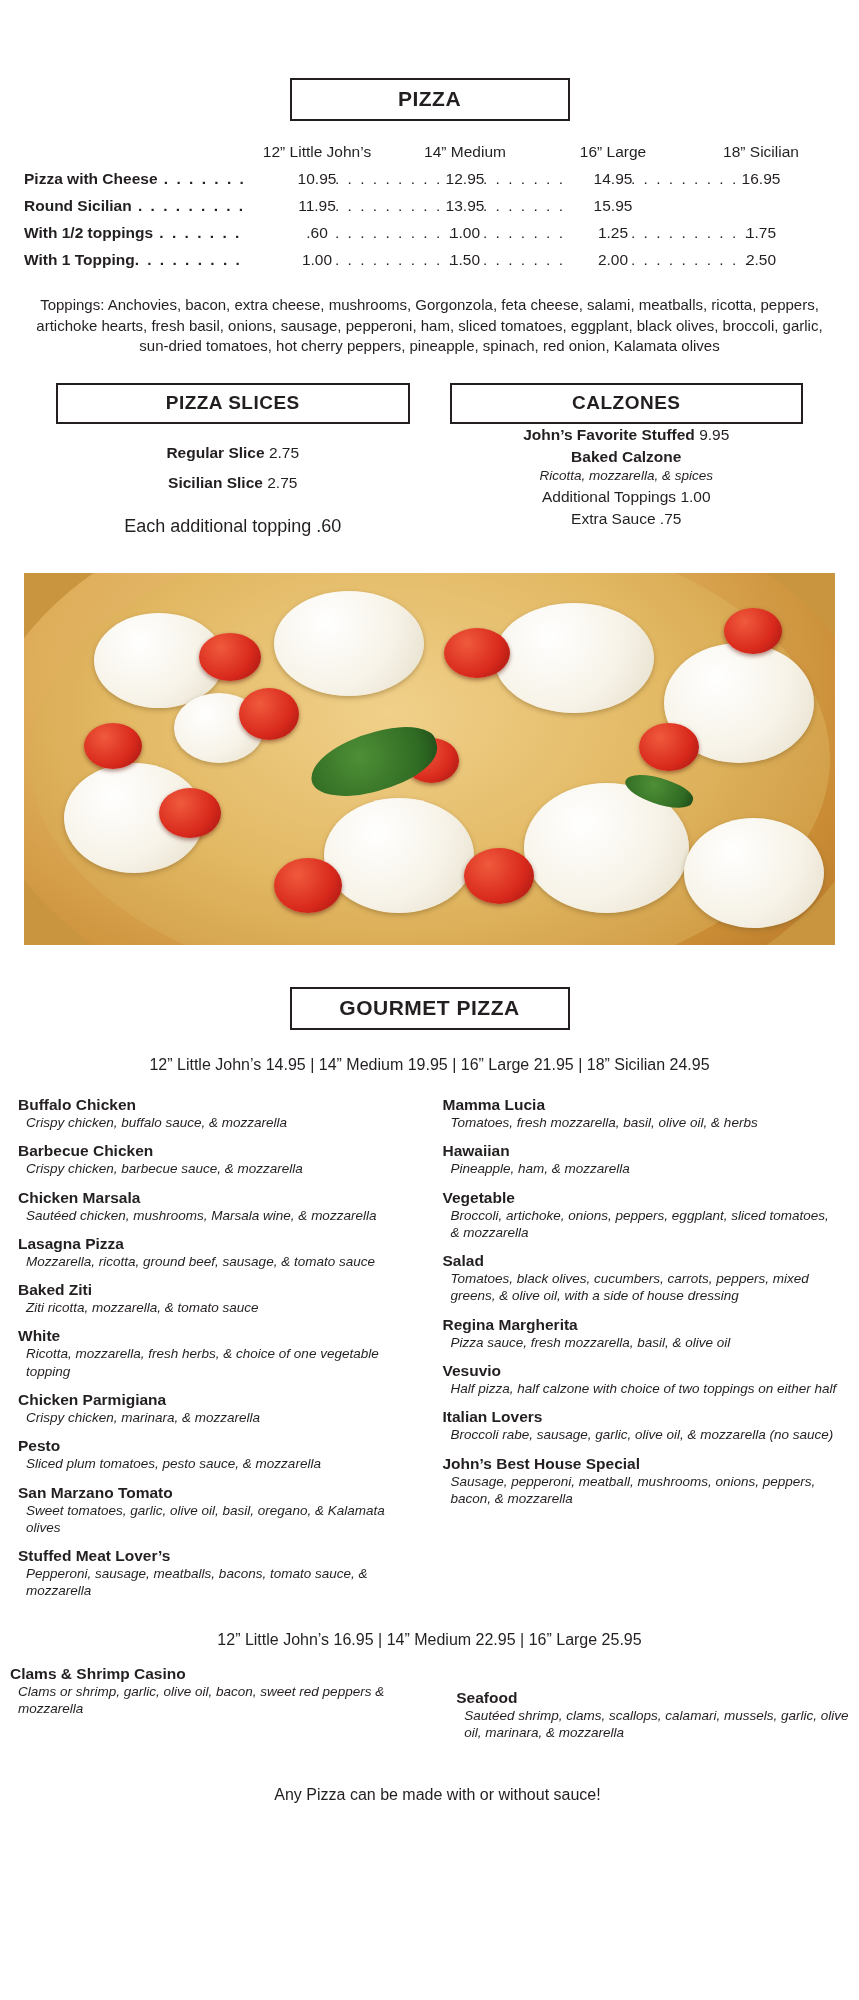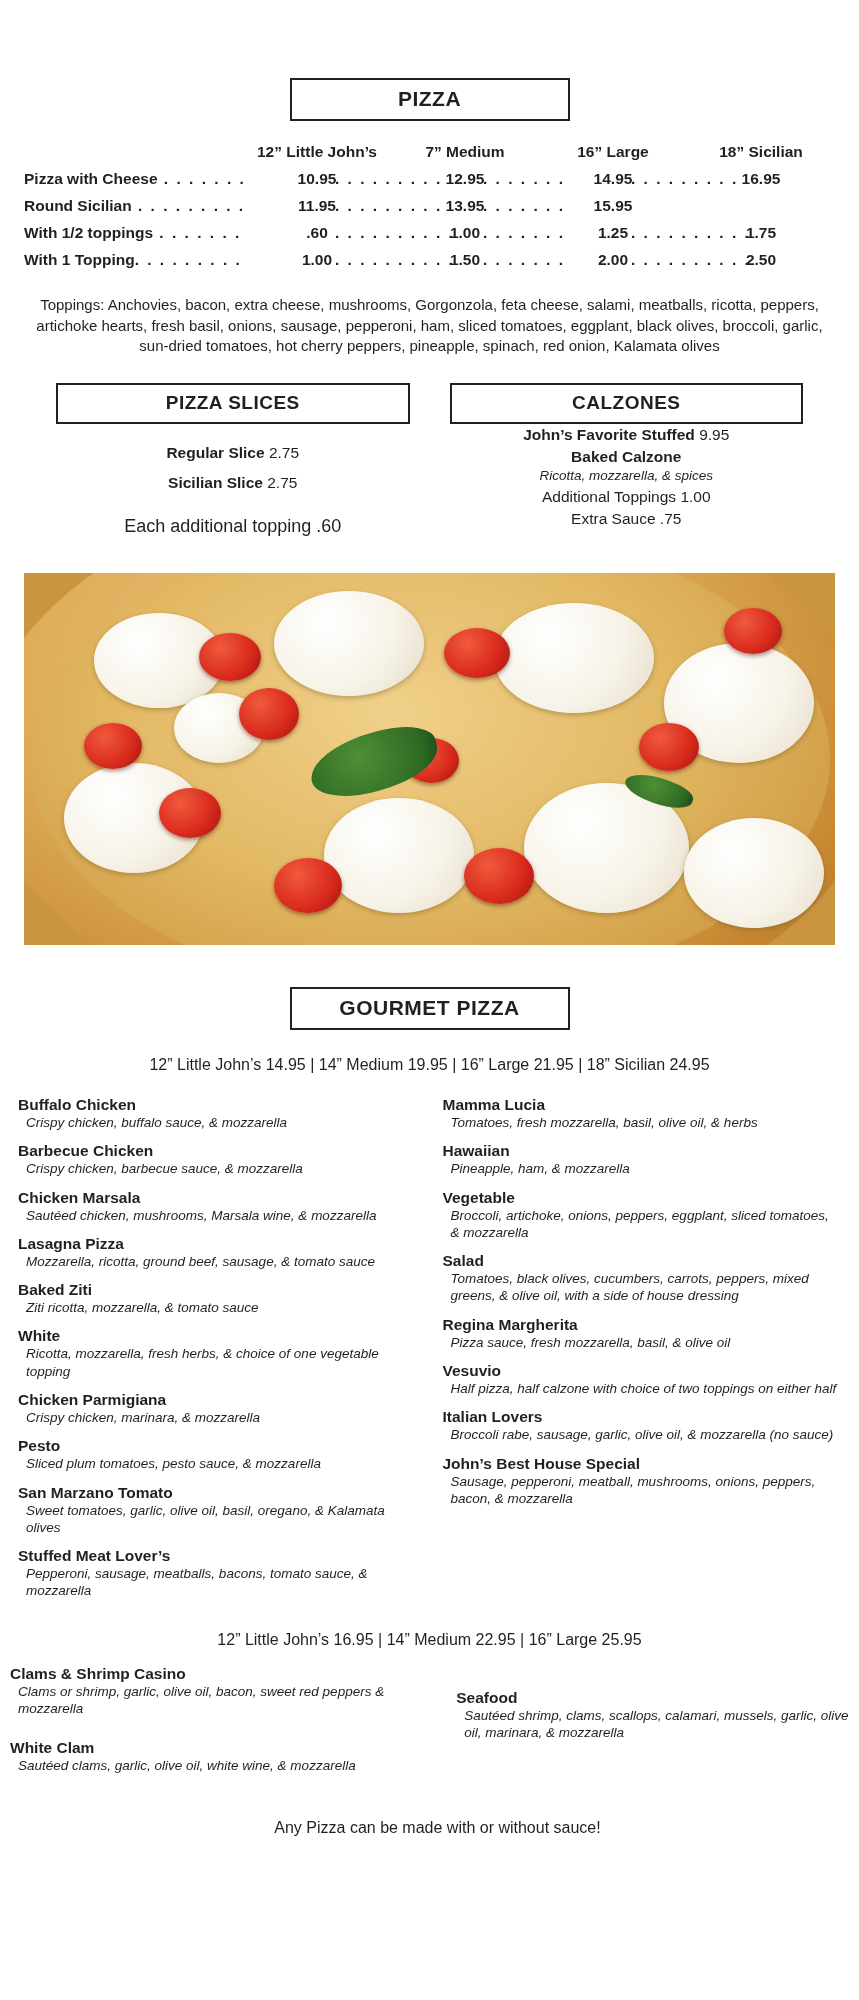--- a/index.html
+++ b/index.html
@@ -49,21 +49,21 @@
     font-weight: bold;
     white-space: nowrap;
     overflow: hidden;
   }
   .prow .lbl .leader {
     letter-spacing: 2px;
     font-weight: bold;
   }
   .prow .val {
     text-align: center;
-    font-weight: bold;
+    font-weight: normal;
     position: relative;
   }
   .prow .val .leader {
     position: absolute;
     left: -56px;
     letter-spacing: 2px;
   }
 
   
   .toppings {
@@ -203,21 +203,21 @@
 <div class="page">
 
   <div id="pizza-title-wrap">
     <div class="title-box">PIZZA</div>
   </div>
 
   <div class="pizza-table">
     <div class="prow">
       <div class="lbl"></div>
       <div class="val">12” Little John’s</div>
-      <div class="val">7” Medium</div>
+      <div class="val">14” Medium</div>
       <div class="val">16” Large</div>
       <div class="val">18” Sicilian</div>
     </div>
 
     <div class="prow">
       <div class="lbl"><span>Pizza with Cheese</span><span class="leader"> . . . . . . . .</span></div>
       <div class="val">10.95</div>
       <div class="val"><span class="leader">. . . . . . . . .</span>12.95</div>
       <div class="val"><span class="leader">. . . . . . .</span>14.95</div>
       <div class="val"><span class="leader">. . . . . . . . .</span>16.95</div>
@@ -397,24 +397,20 @@
   </div>
 
   <div class="size-line2">12” Little John’s 16.95 | 14” Medium 22.95 | 16” Large 25.95</div>
 
   <div class="seafood-cols">
     <div class="scol left">
       <div class="item">
         <div class="name">Clams &amp; Shrimp Casino</div>
         <div class="desc">Clams or shrimp, garlic, olive oil, bacon, sweet red peppers  &amp; mozzarella</div>
       </div>
-      <div class="item" style="margin-top:22px;">
-        <div class="name">White Clam</div>
-        <div class="desc">Sautéed clams, garlic, olive oil, white wine, &amp; mozzarella</div>
-      </div>
     </div>
     <div class="scol right">
       <div class="item">
         <div class="name">Seafood</div>
         <div class="desc">Sautéed shrimp, clams, scallops, calamari, mussels, garlic, olive oil, marinara, &amp; mozzarella</div>
       </div>
     </div>
   </div>
 
   <div class="footnote">Any Pizza can be made with or without sauce!</div>

